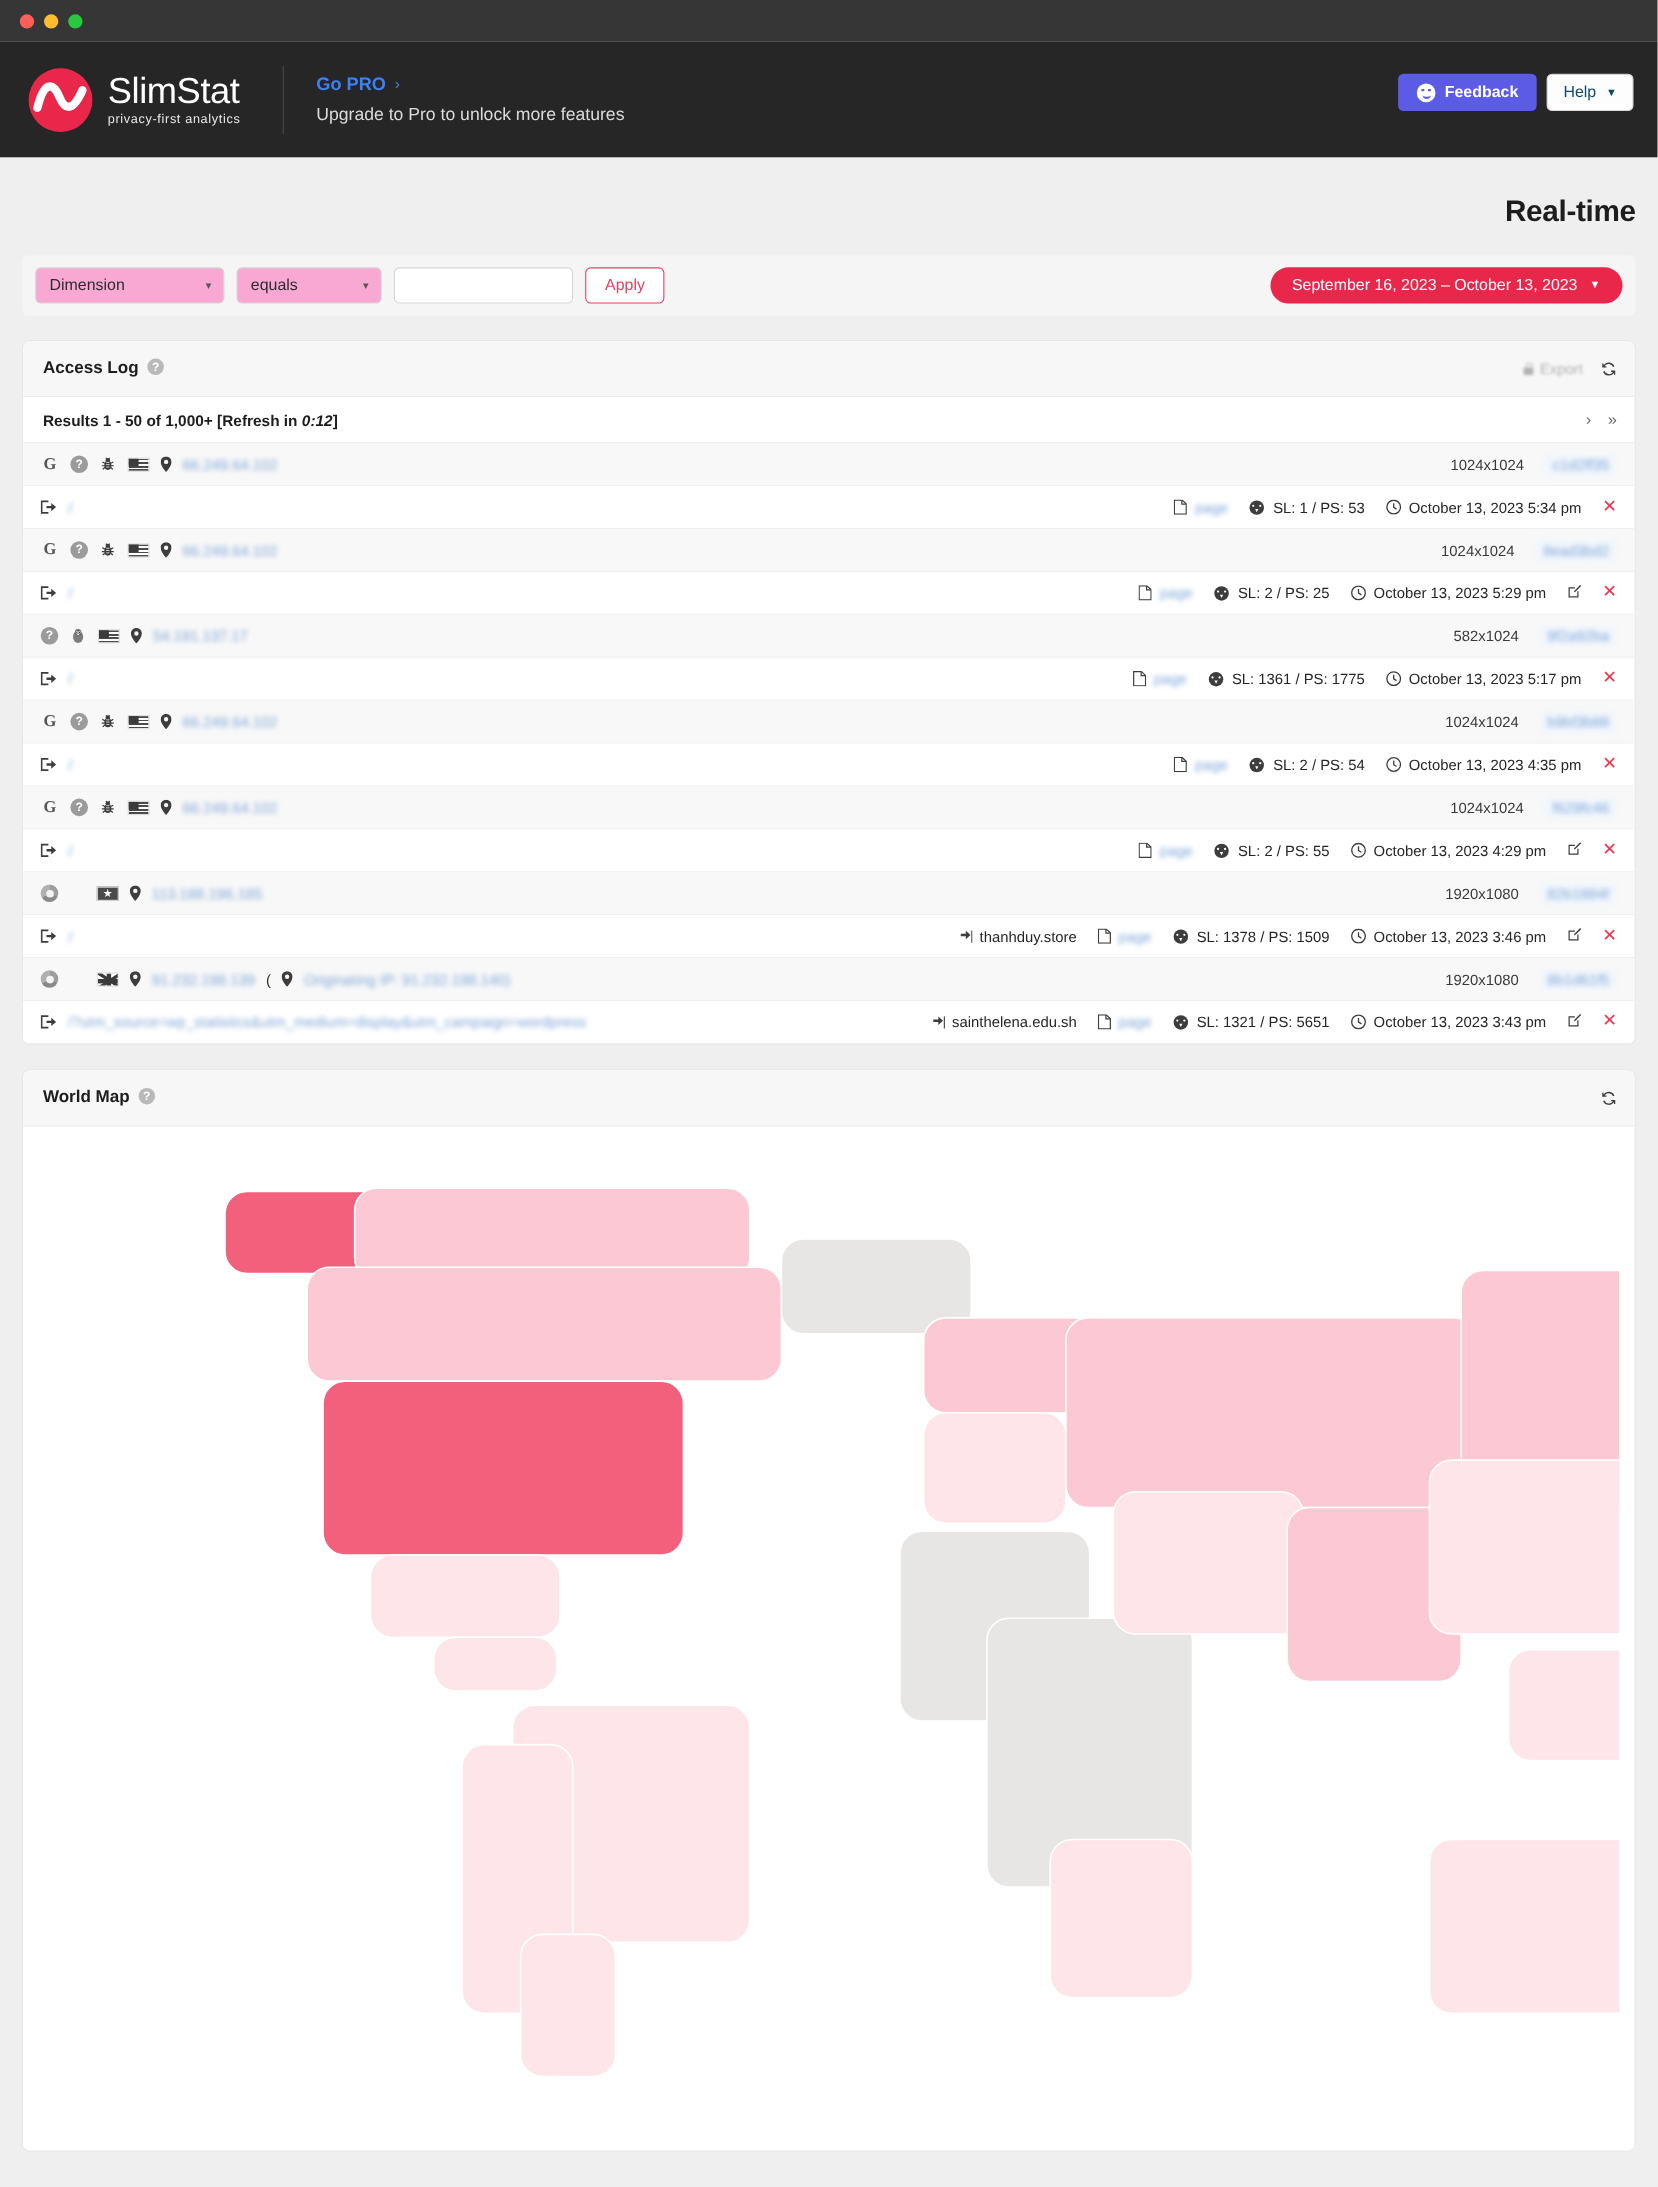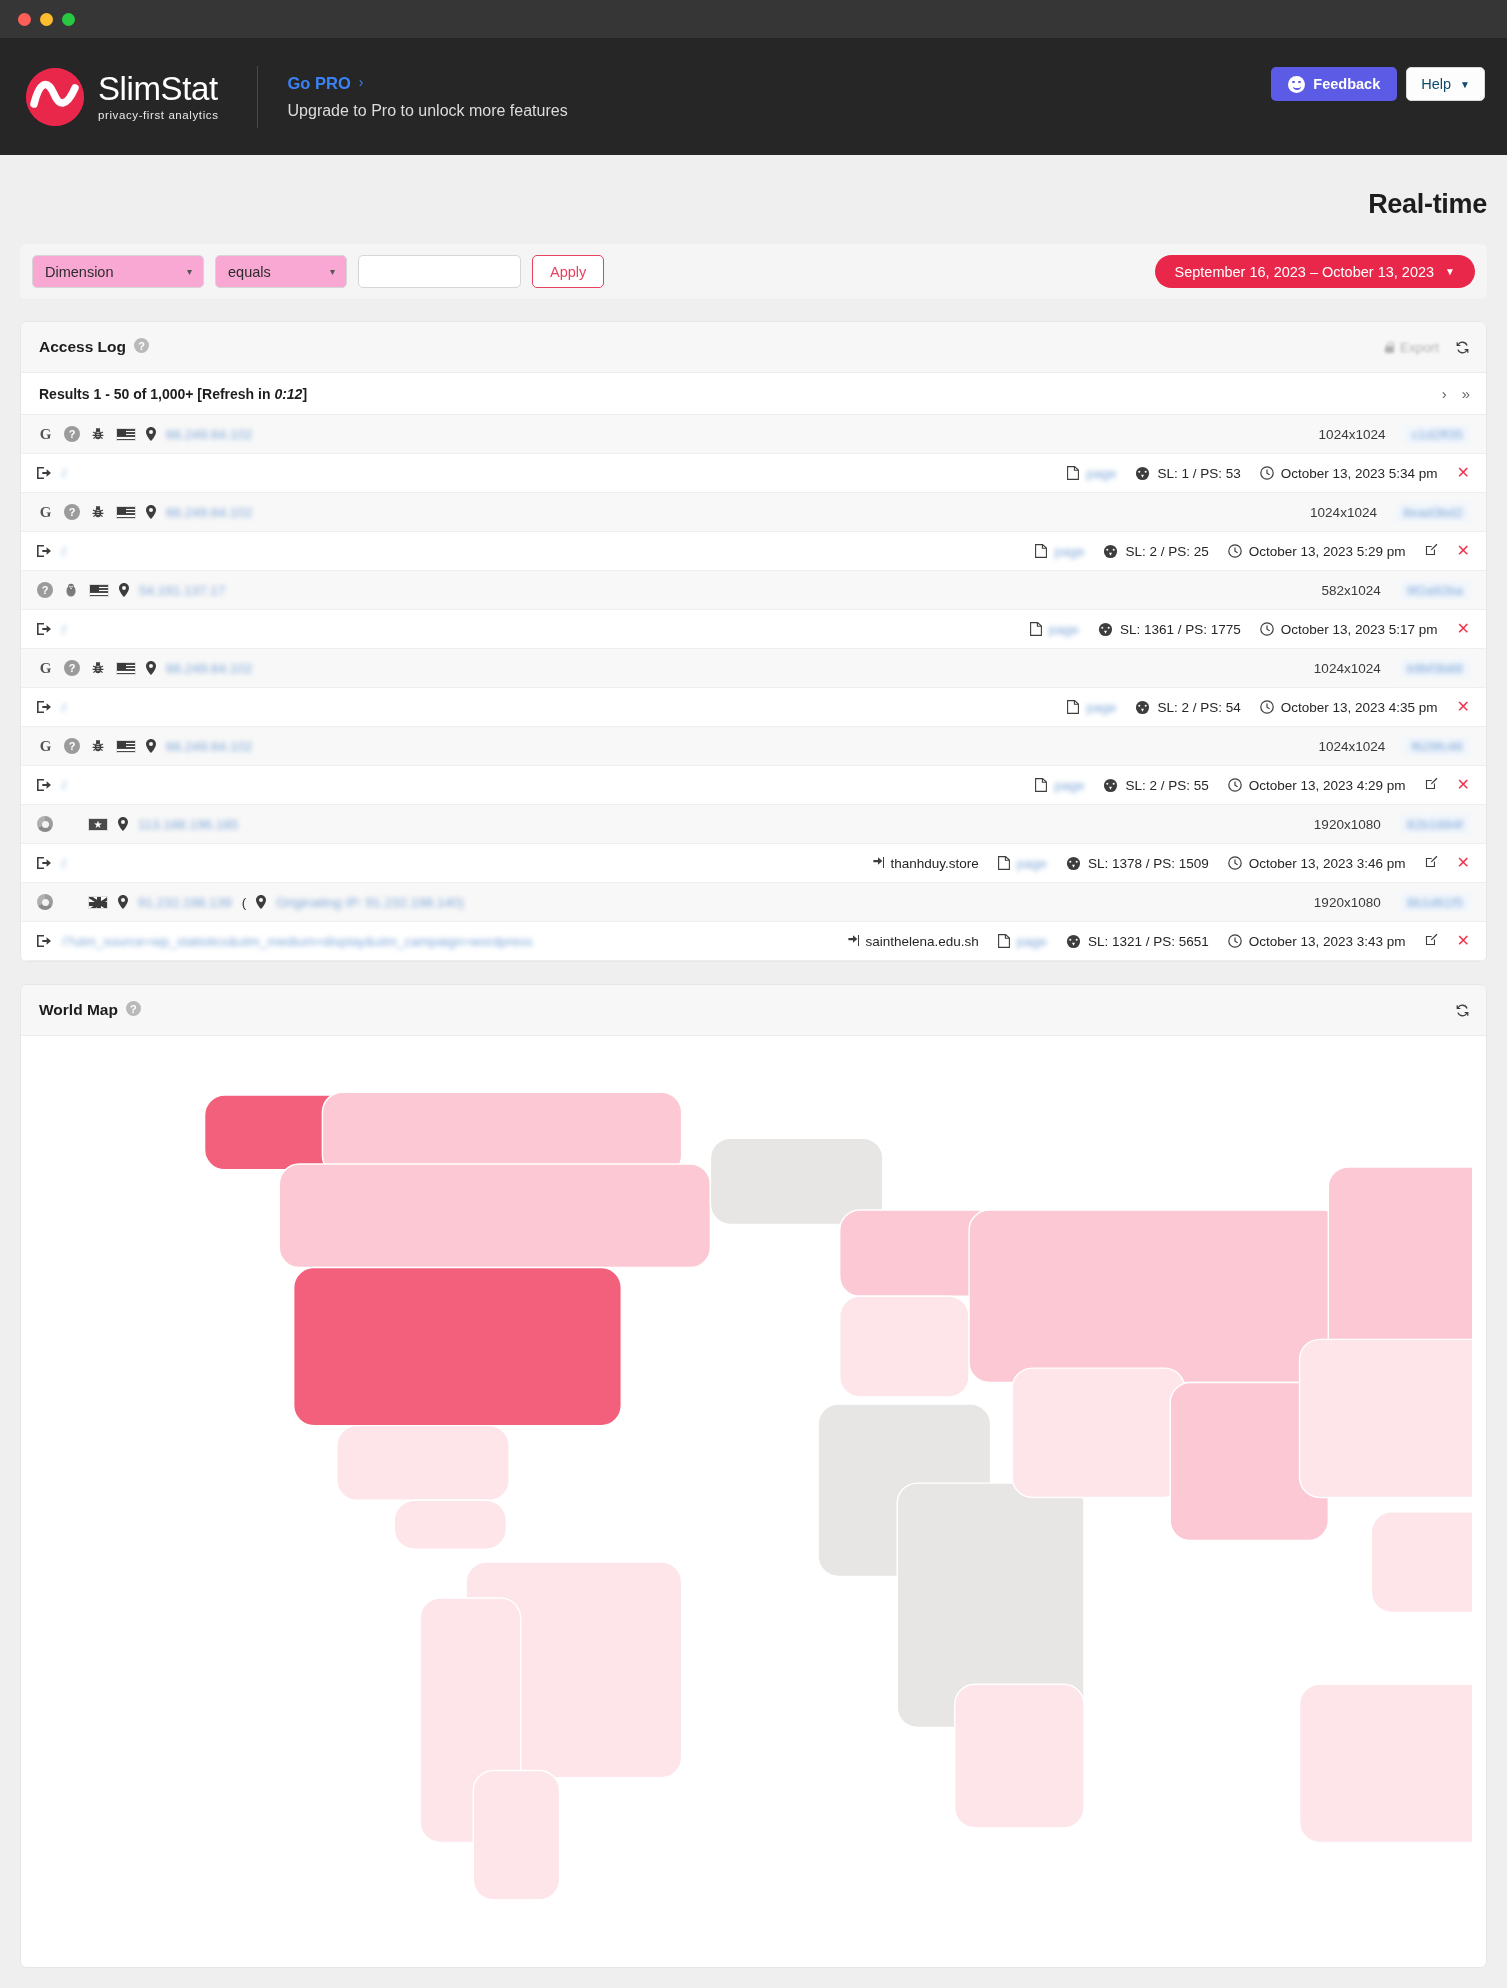--- a/index.html
+++ b/index.html
@@ -14,21 +14,21 @@
   
   .titlebar {
     height: 38px; background: #363636; display: flex; align-items: center;
     padding-left: 18px; gap: 9px;
   }
   .tl-dot { width: 13px; height: 13px; border-radius: 50%; }
   .tl-red { background: #ff5f57; } .tl-yellow { background: #febc2e; } .tl-green { background: #28c840; }
 
   
   .appbar {
-    background: #262626; height: 117px; position: relative;
+    background: #262626; height: 105px; position: relative;
     display: flex; align-items: center; padding-left: 26px;
   }
   .logo-wrap { display: flex; align-items: center; gap: 14px; }
   .logo-mark {
     width: 58px; height: 58px; border-radius: 50%;
     background: #e8274b; position: relative; overflow: hidden; flex: none;
   }
   .logo-mark svg { position: absolute; left: 0; top: 0; }
   .logo-text { display: flex; flex-direction: column; line-height: 1; }
   .logo-name { color: #fff; font-size: 33px; font-weight: 400; letter-spacing: -0.4px; }
@@ -149,21 +149,21 @@
   .flag-vn { background:#4a4a4a; position:relative; display:flex; align-items:center; justify-content:center; color:#fff; font-size:10px;}
   .pin { width:10px; height:14px; flex:none; }
   .bug { width:16px; height:16px; }
   .win { width:15px; height:15px; display:grid; grid-template-columns:1fr 1fr; grid-template-rows:1fr 1fr; gap:2px; }
   .win span { background:#8b8b8b; }
   .arrow-out { width: 15px; height: 14px; flex:none; }
   .xdel { color:#f0354f; font-size:16px; cursor:pointer; line-height:1; }
   .editp { color:#3d3d3d; font-size:13px; cursor:pointer; }
   .sl { color:#262626; font-size:13.5px; }
   .ts { color:#262626; font-size:13.5px; }
-  .domain-ref { color:#262626; font-size:13.5px; display:flex; align-items:flex-start; gap:7px; }
+  .domain-ref { color:#262626; font-size:13.5px; display:flex; align-items:center; gap:7px; }
   .inarrow { width:14px; height:13px; flex:none; }
 
   
   .map-body { background: #fff; padding: 16px 14px 24px; }
   .map-body svg { width: 100%; height: auto; display: block; }
 </style>
 </head>
 <body>
 
 <div class="window">

